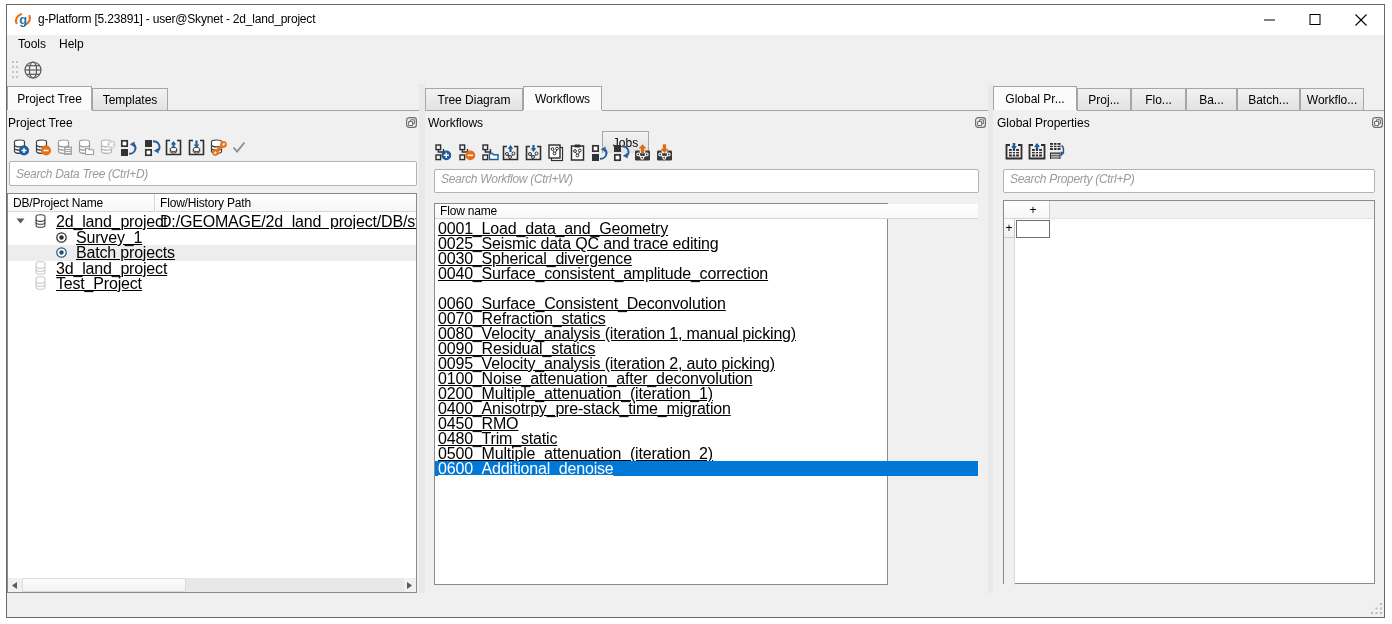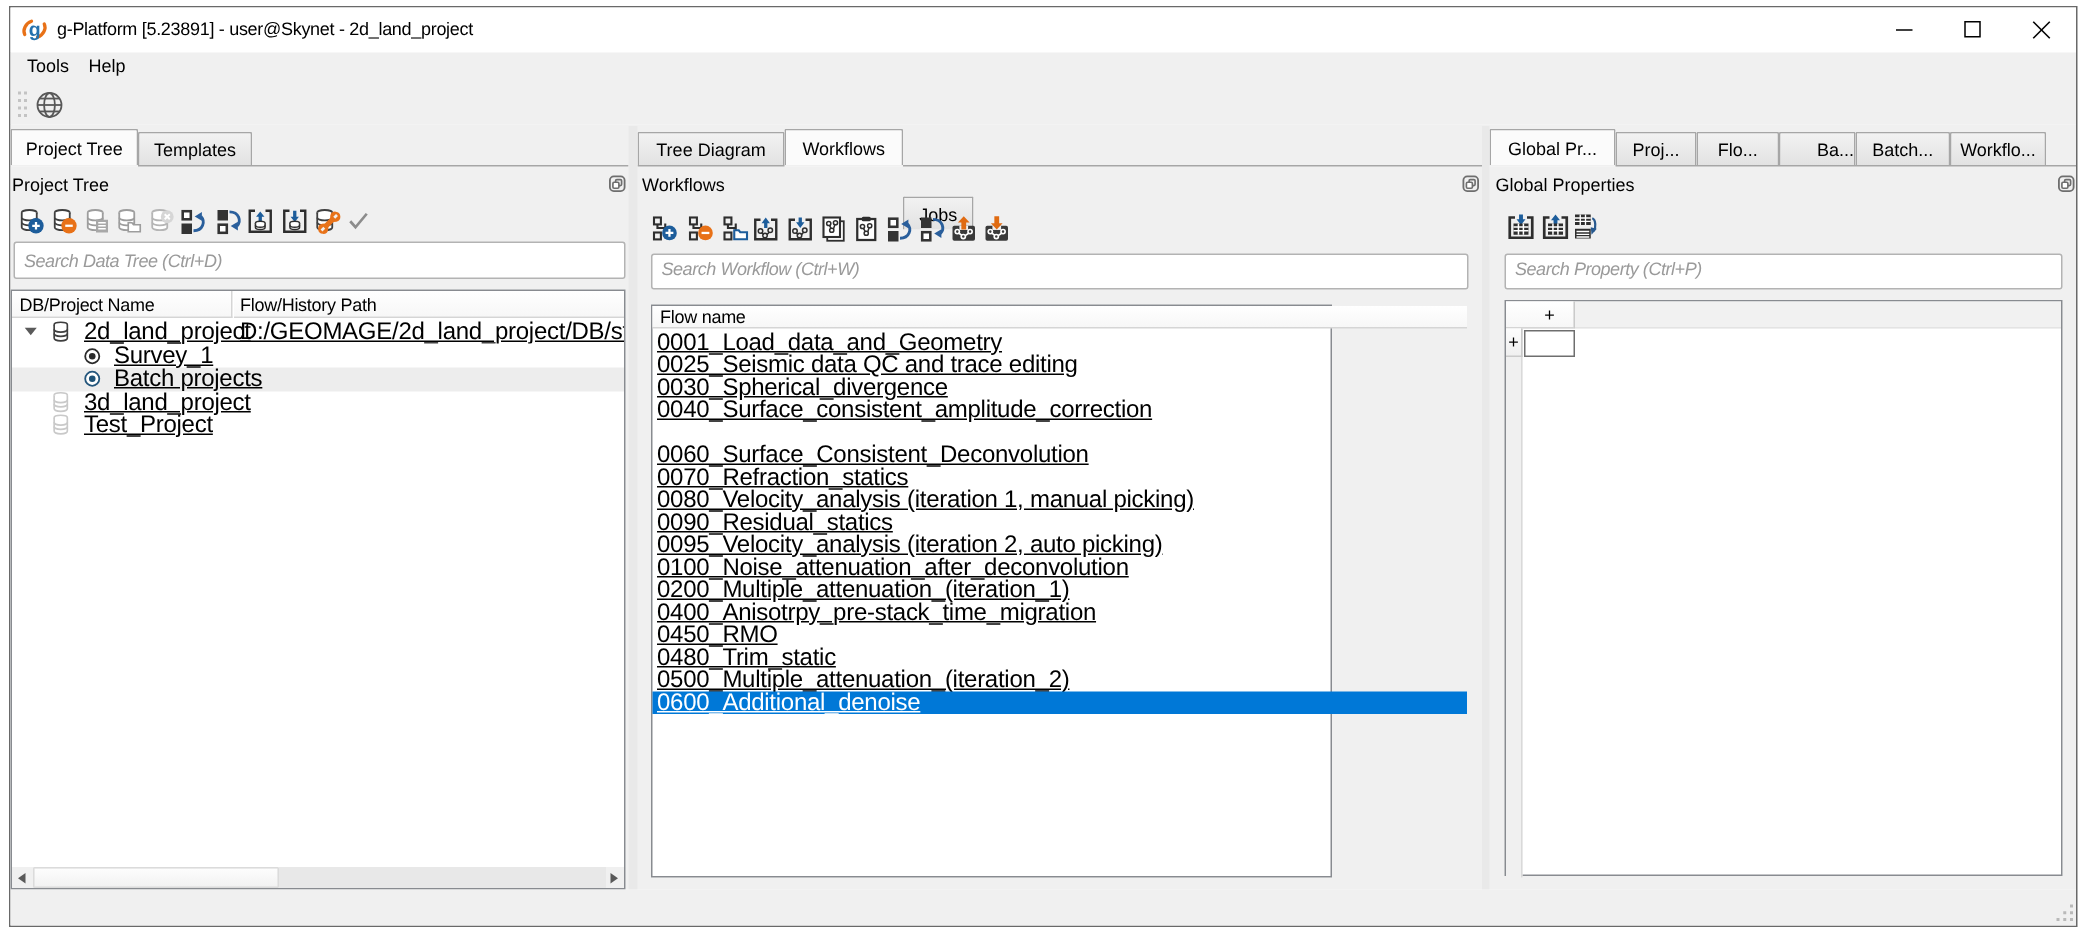--- a/index.html
+++ b/index.html
@@ -84,21 +84,21 @@
 <div class="tab" style="left:92px; top:88px; width:76px; height:22px; line-height:22px;">Templates</div>
 <div class="tabline" style="left:425px; width:98px;"></div>
 <div class="tabline" style="left:602px; width:387px;"></div>
 <div class="tab" style="left:425px; top:88px; width:98px; height:22px; line-height:22px;">Tree Diagram</div>
 <div class="tab active" style="left:523px; top:86px; width:79px; height:24px; line-height:24px;">Workflows</div>
 <div class="tab" style="left:602px; top:88px; width:47px; height:22px; line-height:22px;margin-top:43px;">Jobs</div>
 <div class="tabline" style="left:1077px; width:307px;"></div>
 <div class="tab active" style="left:993px; top:86px; width:84px; height:24px; line-height:24px;">Global Pr...</div>
 <div class="tab" style="left:1077px; top:88px; width:54px; height:22px; line-height:22px;">Proj...</div>
 <div class="tab" style="left:1131px; top:88px; width:55px; height:22px; line-height:22px;">Flo...</div>
-<div class="tab" style="left:1186px; top:88px; width:51px; height:22px; line-height:22px;text-align:right;">Ba...</div>
+<div class="tab" style="left:1186px; top:88px; width:51px; height:22px; line-height:22px;">Ba...</div>
 <div class="tab" style="left:1237px; top:88px; width:63px; height:22px; line-height:22px;">Batch...</div>
 <div class="tab" style="left:1300px; top:88px; width:64px; height:22px; line-height:22px;">Workflo...</div>
 
 <div class="panetitle" style="left:8px;">Project Tree</div>
 <div class="panetitle" style="left:428px;">Workflows</div>
 <div class="panetitle" style="left:997px;">Global Properties</div>
 <svg class="floatbtn" style="left:406px;" width="11" height="11" viewBox="0 0 11 11">
   <rect x="0.6" y="0.6" width="9.8" height="9.8" rx="2.6" fill="none" stroke="#6e6e6e" stroke-width="1.2"></rect>
   <rect x="4.4" y="2.7" width="4" height="4" rx="0.8" fill="none" stroke="#6e6e6e" stroke-width="1.1"></rect>
   <rect x="2.6" y="4.5" width="4" height="4" rx="0.8" fill="#fff" stroke="#6e6e6e" stroke-width="1.1"></rect>

